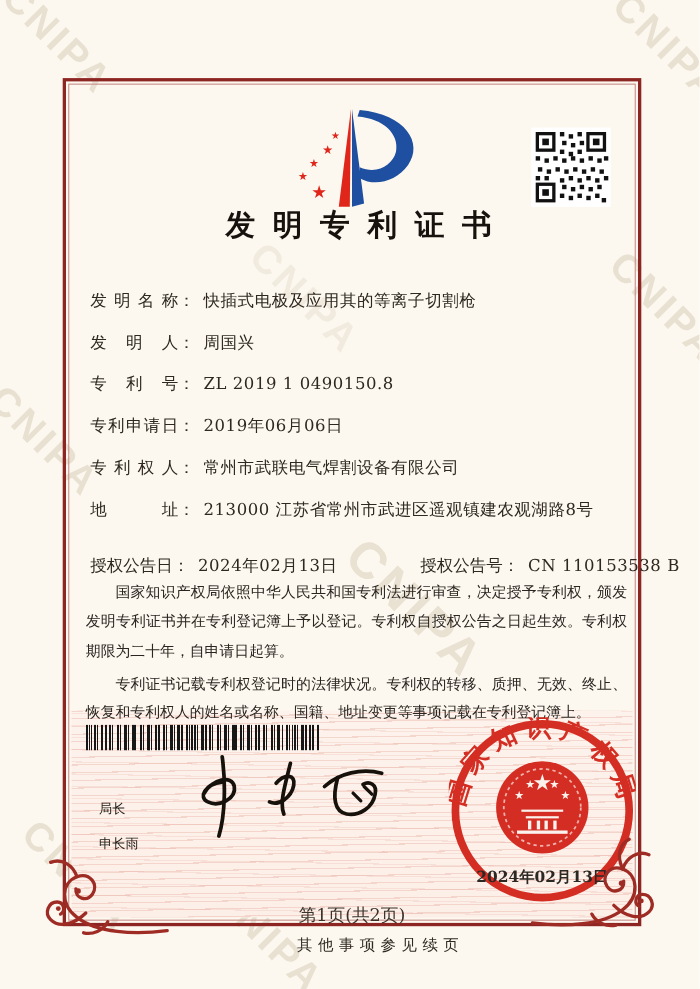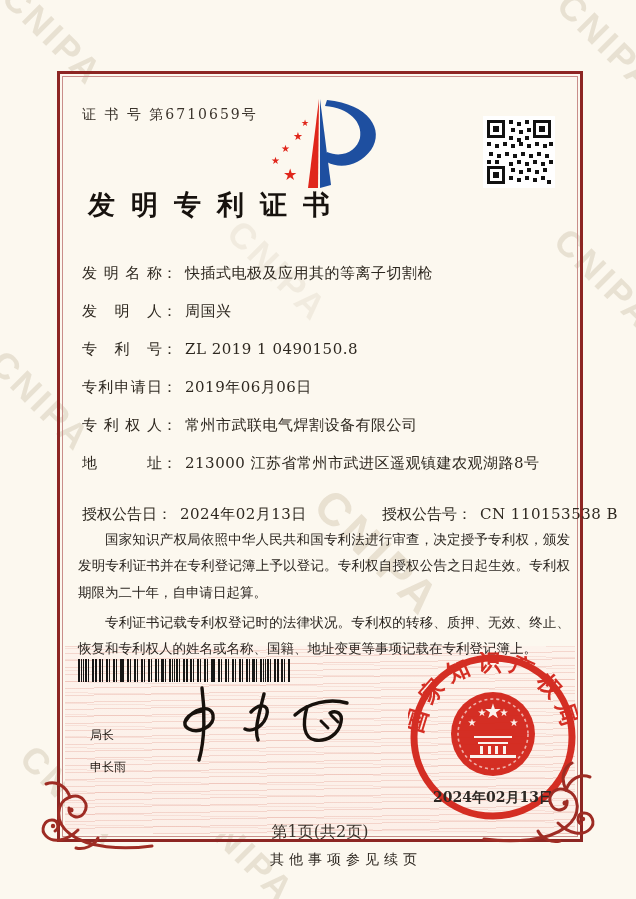--- a/index.html
+++ b/index.html
@@ -24,21 +24,21 @@
     position:absolute;left:5px;right:5px;top:572px;bottom:5px;
     background:
       repeating-linear-gradient(179deg, rgba(224,148,134,0.30) 0 1px, rgba(0,0,0,0) 1px 7px),
       repeating-linear-gradient(181deg, rgba(224,148,134,0.18) 0 1px, rgba(0,0,0,0) 1px 11px),
       linear-gradient(#fdf3ec,#fcefe8);
   }
   .certno{position:absolute;left:22px;top:32px;font-size:14px;letter-spacing:2px;color:#3a332b;}
   .logo{position:absolute;left:193px;top:22px;}
   .qr{position:absolute;left:423px;top:42px;width:72px;height:72px;background:#fff;}
   .title{
-    position:absolute;left:0;width:100%;top:113px;text-align:left;
+    position:absolute;left:0;width:100%;top:113px;text-align:center;
     font-size:27px;font-weight:bold;letter-spacing:16px;padding-left:28px;box-sizing:border-box;
     color:#17120e;
   }
   .frow{position:absolute;left:22px;font-size:15px;white-space:nowrap;color:#2e2820;}
   .flabel{display:inline-block;width:80px;text-align:justify;text-align-last:justify;}
   .fcolon{margin-right:8px;}
   .fvalue{letter-spacing:0.5px;}
   .grant2{position:absolute;left:300px;top:0;}
   .paras{
     position:absolute;left:18px;top:452px;width:492px;
@@ -76,21 +76,20 @@
   <div class="wm" style="left:215px;top:250px;opacity:.55;">CNIPA</div>
   <div class="wm" style="left:542px;top:258px;">CNIPA</div>
   <div class="wm big" style="left:300px;top:525px;">CNIPA</div>
   <div class="wm" style="left:8px;top:775px;">CNIPA</div>
   <div class="wm" style="left:182px;top:832px;">CNIPA</div>
 
   <div class="frame">
     <div class="frame-inner"></div>
     <div class="waveband"></div>
 
-    <div class="certno">证 书 号 第6710659号</div>
 
     <div class="logo">
       <svg width="150" height="95" viewBox="0 0 150 95">
         <path d="M74,4 C116,8 132,34 118,54 C107,69 88,74 74,66 L74,56 C90,63 104,54 107,42 C110,26 96,12 72,10 Z" fill="#1e4fa0"></path>
         <polygon points="66,3 55,92 65,92" fill="#e0261b"></polygon>
         <polygon points="67,3 67,92 78,89" fill="#1e4fa0"></polygon>
         <g fill="#e0261b" font-size="11">
           <text x="48" y="30" font-size="9">★</text>
           <text x="40" y="44" font-size="11">★</text>
           <text x="28" y="56" font-size="10">★</text>

